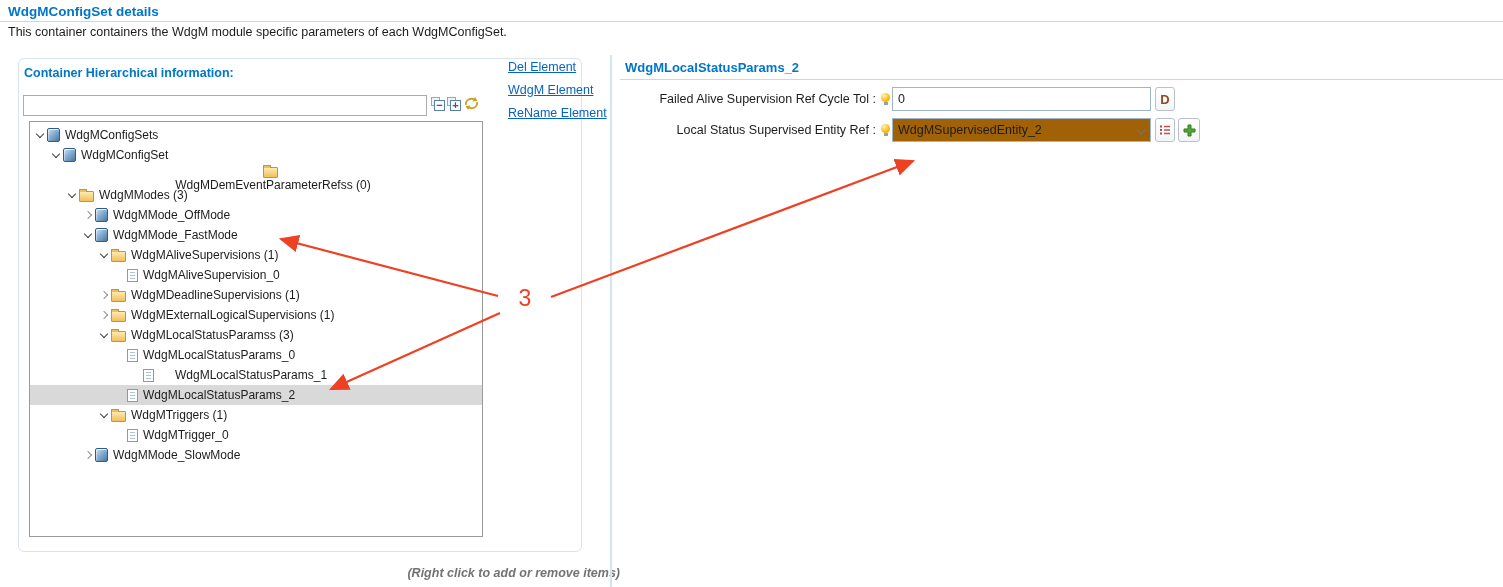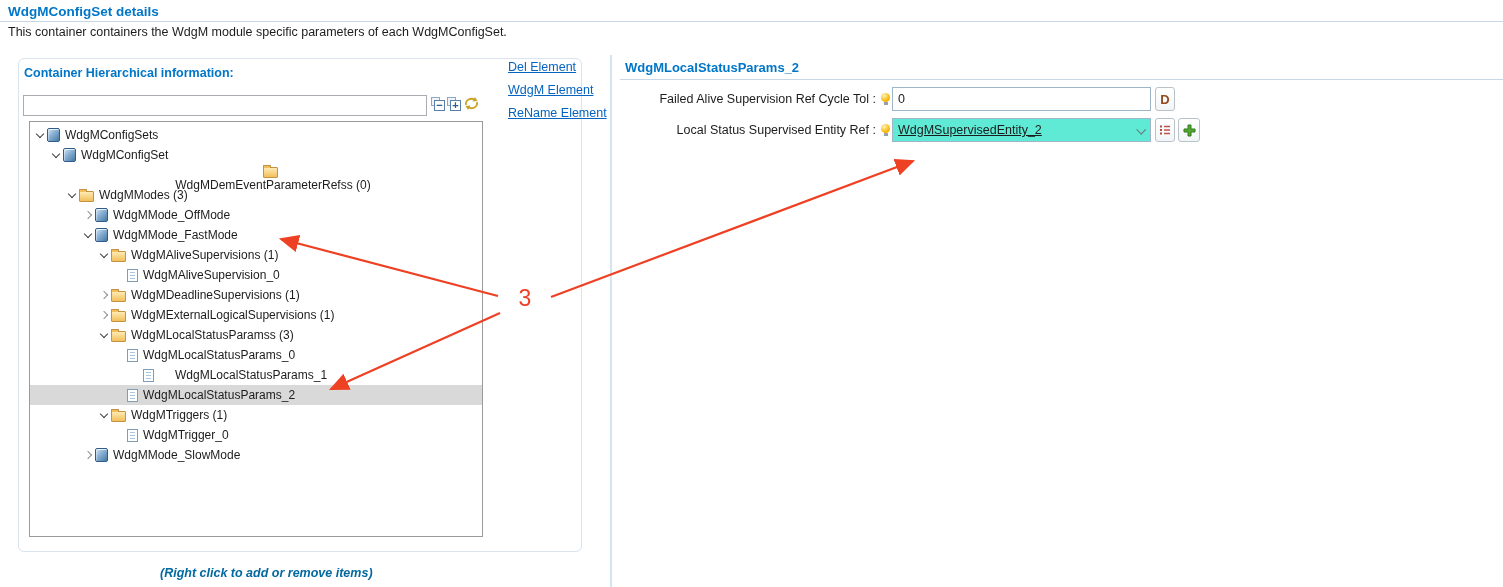--- a/index.html
+++ b/index.html
@@ -41,39 +41,39 @@
     background:linear-gradient(135deg,#d4e6f6 0%,#8db4da 40%,#49789f 100%);
     box-shadow:inset 0 1px 0 rgba(255,255,255,.75), inset 1px 0 0 rgba(255,255,255,.35); }
   .icon-folder { width:15px; height:11px; margin-top:2px; background:linear-gradient(180deg,#ffeab2,#f1bf5a);
     border:1px solid #c49245; border-radius:1px; position:relative; }
   .icon-folder::before { content:""; position:absolute; top:-3px; left:-1px; width:6px; height:2px;
     background:#f1bf5a; border:1px solid #c49245; border-bottom:none; border-radius:1px 1px 0 0; }
   .icon-doc { width:11px; height:13px; background:#fff; border:1px solid #7f9db9; position:relative; }
   .icon-doc::after { content:""; position:absolute; left:2px; right:2px; top:2px; bottom:2px;
     background:repeating-linear-gradient(180deg,#a8c4de 0 1px,transparent 1px 3px); }
 
-  .hint { position:absolute; left:160px; top:566px; width:460px; text-align:left;
-    font-size:12.5px; font-weight:bold; font-style:italic; color:#0369a1; }
+  .hint { position:absolute; left:160px; top:566px; width:460px; text-align:right;
+    font-size:12.5px; font-weight:bold; font-style:italic; color:#737373; }
 
   
   .divider { position:absolute; left:610px; top:55px; width:2px; height:532px; background:#d4e4f2; }
 
   
   .detail-title { position:absolute; left:625px; top:60px; font-size:13px; font-weight:bold; color:var(--title-blue); }
   .detail-title-rule { position:absolute; left:620px; top:79px; width:883px; height:1px; background:#c9d7e4; }
 
   .field-label { position:absolute; left:606px; width:270px; font-size:12.5px; color:#1c1c1c; text-align:right; line-height:24px; }
   .bulb { position:absolute; width:9px; height:9px; border-radius:50%;
     background:radial-gradient(circle at 35% 30%, #fff3b8, #f7b500 65%, #d99400); }
   .bulb::after { content:""; position:absolute; left:2.5px; bottom:-3px; width:4px; height:3px; background:#9aa0a6; }
 
   .text-field { position:absolute; left:892px; width:259px; height:24px; border:1px solid #9fb6c9;
     font-size:12.5px; padding:0 5px; outline:none; color:#1c1c1c; }
   .select-field { position:absolute; left:892px; width:259px; height:24px; border:1px solid #9fb6c9;
-    background:#5eead4; font-size:12.5px; line-height:22px; padding:0 20px 0 5px; color:#1c1c1c; cursor:pointer;text-decoration:underline; }
+    background:#a16207; font-size:12.5px; line-height:22px; padding:0 20px 0 5px; color:#1c1c1c; cursor:pointer; }
   .select-field .sel-chev { position:absolute; right:6px; top:8px; width:7px; height:7px;
     border-right:1.4px solid #6b7680; border-bottom:1.4px solid #6b7680; transform:rotate(45deg) translateY(-1px); }
 
   .mini-btn { position:absolute; width:20px; height:24px; border:1px solid #b9c2c9; border-radius:3px;
     background:linear-gradient(180deg,#ffffff,#f2f5f7); display:flex; align-items:center; justify-content:center; cursor:pointer; }
   .d-btn { font-size:13px; font-weight:bold; color:#96491f; }
   .plus-btn { width:22px; }
 
   
   .overlay { position:absolute; left:0; top:0; pointer-events:none; }

